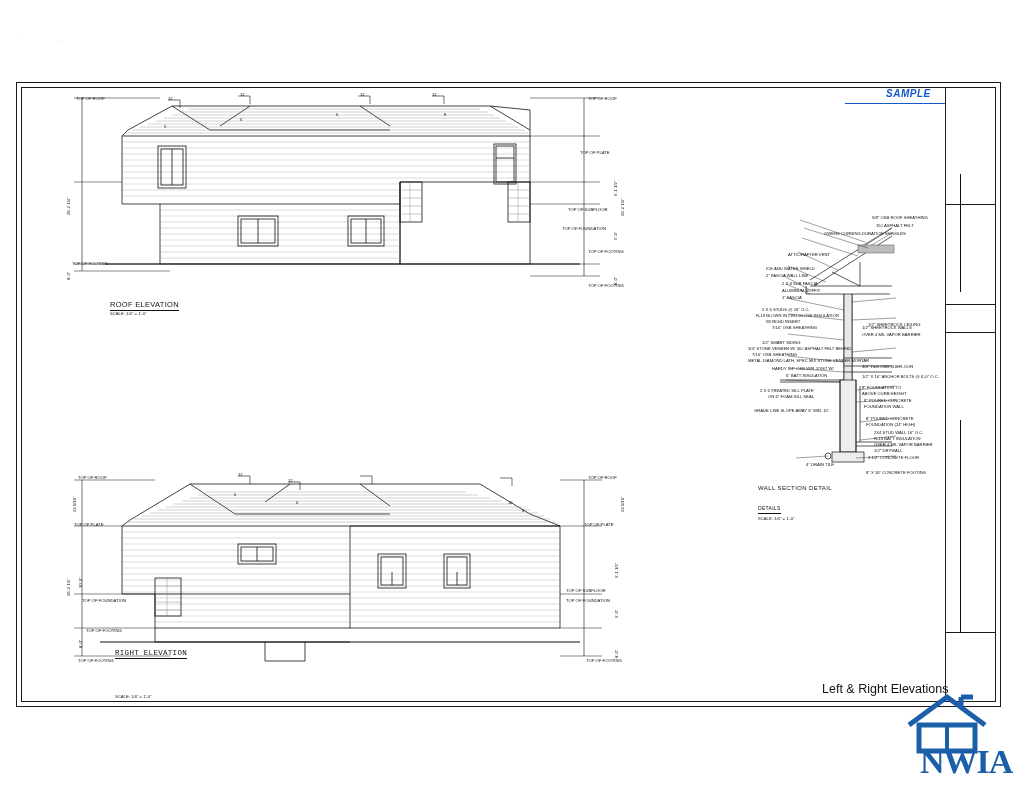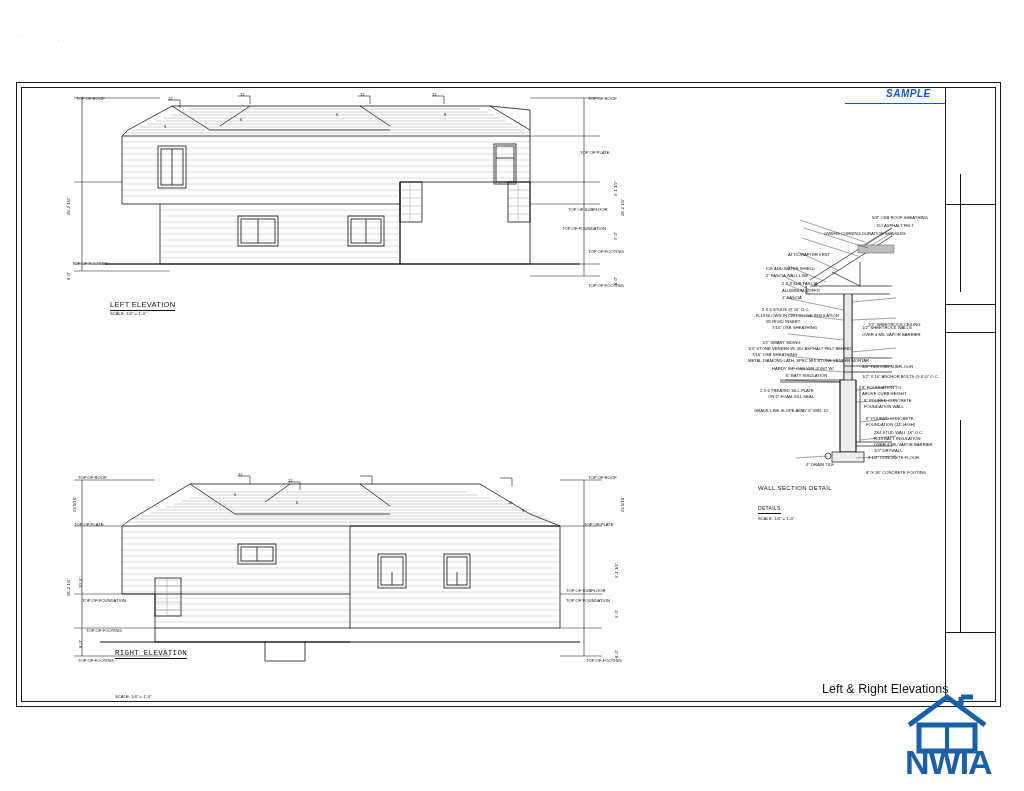--- a/index.html
+++ b/index.html
@@ -26,21 +26,21 @@
   .elevtitle{position:absolute;font-size:7.5px;color:#111;letter-spacing:.3px;}
   .elevtitle .ul{border-bottom:1px solid #111;padding-bottom:1px;}
   .elevscale{position:absolute;font-size:4.2px;color:#111;}
   .vline{position:absolute;background:#111;width:1px;}
   svg{display:block;overflow:visible;}
 
   .footer-title{position:absolute;left:822px;top:682px;font-size:12.5px;color:#111;font-family:"Liberation Sans",sans-serif;}
 
   
   .logo{position:absolute;left:905px;top:695px;width:112px;height:90px;}
-  .logo .word{position:absolute;left:0;top:48px;font-size:34px;font-weight:bold;color:#1a5fa8;letter-spacing:-1px;font-family:Liberation Sans, sans-serif;}
+  .logo .word{position:absolute;left:15px;top:48px;font-size:34px;font-weight:bold;color:#1a5fa8;letter-spacing:-1px;font-family:Liberation Serif, serif;}
 
   .specks{position:absolute;font-size:5px;color:#555;}
 </style>
 </head>
 <body>
 
 <div class="sheet">
 
   <div class="specks" style="left:18px;top:32px;">·</div>
   <div class="specks" style="left:58px;top:37px;">·</div>
@@ -193,21 +193,21 @@
 
   <div class="lbl" style="left:168px;top:96px;">12</div>
   <div class="lbl" style="left:164px;top:124px;">5</div>
   <div class="lbl" style="left:240px;top:92px;">12</div>
   <div class="lbl" style="left:240px;top:117px;">6</div>
   <div class="lbl" style="left:360px;top:92px;">12</div>
   <div class="lbl" style="left:336px;top:112px;">6</div>
   <div class="lbl" style="left:432px;top:92px;">12</div>
   <div class="lbl" style="left:444px;top:112px;">8</div>
 
-  <div class="elevtitle" style="left:110px;top:300px;"><span class="ul">LEFT ELEVATION</span></div>
+  <div class="elevtitle" style="left:110px;top:300px;"><span class="ul">ROOF ELEVATION</span></div>
   <div class="elevscale" style="left:110px;top:311px;">SCALE: 1/4" = 1'-0"</div>
 
   <svg style="position:absolute;left:60px;top:466px;" width="560" height="220">
     <g stroke="#111" fill="none" stroke-width="0.8">
       <polyline points="70,54 130,18 230,18 300,18 360,18 420,18 470,48"></polyline>
       <polyline points="70,54 62,60 500,60 470,48"></polyline>
       <line x1="130" y1="18" x2="175" y2="48"></line>
       <line x1="230" y1="18" x2="205" y2="36"></line>
       <line x1="300" y1="18" x2="330" y2="40"></line>
       <line x1="175" y1="48" x2="330" y2="48"></line>

